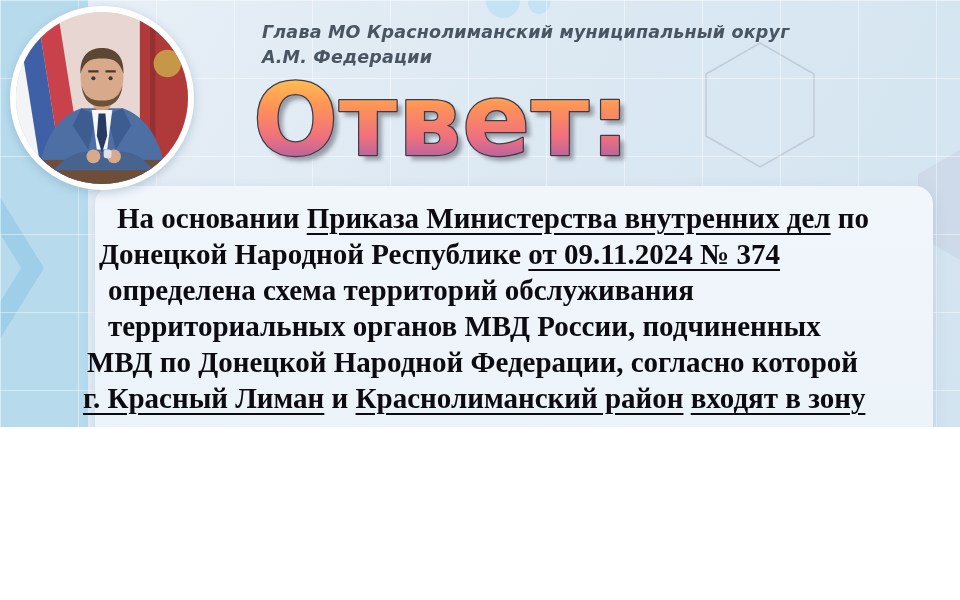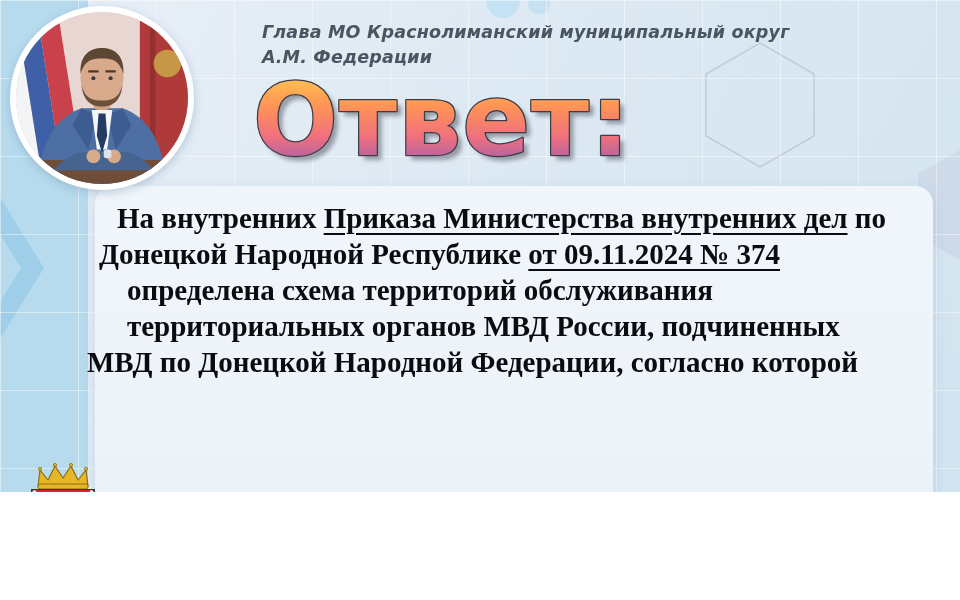--- a/index.html
+++ b/index.html
@@ -1,17 +1,17 @@
 <!DOCTYPE html>
 <html><head>
 <meta charset="utf-8">
 <style>
   html,body{margin:0;padding:0;}
   #slide{
-    position:relative;width:960px;height:492px;overflow:hidden;
+    position:relative;width:960px;height:427px;overflow:hidden;
     font-family:"DejaVu Sans",sans-serif;
     background:linear-gradient(118deg,#eaf0f7 0%,#dde9f3 45%,#d2e4f0 100%);
   }
   
   .left-strip{position:absolute;left:0;top:0;width:88px;height:600px;background:#b7dbed;z-index:0;}
   .bottom-band{position:absolute;left:0;top:575px;width:960px;height:25px;background:#c6e2f1;z-index:0;}
   .grid{position:absolute;inset:0;z-index:1;pointer-events:none;
     background-image:
       repeating-linear-gradient(to right, rgba(255,255,255,.45) 0 1px, transparent 1px 78px),
       repeating-linear-gradient(to bottom, rgba(255,255,255,.45) 0 1px, transparent 1px 78px);}
@@ -34,21 +34,21 @@
   .title-text{font-family:"DejaVu Sans",sans-serif;font-weight:bold;font-size:100px;letter-spacing:1px;}
   
   .panel{position:absolute;left:95px;top:186px;width:838px;height:386px;border-radius:18px;z-index:2;
     background:linear-gradient(180deg,#f1f6fb 0%,#e9f1f8 100%);
     box-shadow:0 5px 14px rgba(125,158,190,.28);}
   
   .body-text{position:absolute;left:82px;top:200px;width:860px;z-index:3;
     font-family:"Liberation Serif","DejaVu Serif",serif;font-weight:bold;
     font-size:29px;line-height:36px;color:#0b0b10;}
   .line{white-space:nowrap;}
-  .ml1{margin-left:35px;} .ml2{margin-left:17px;} .ml3{margin-left:45px;}
+  .ml1{margin-left:35px;} .ml2{margin-left:17px;} .ml3{margin-left:26px;}
   .ml5{margin-left:5px;}  .ml6{margin-left:1px;}  .ml8{margin-left:30px;}
   .u{text-decoration:underline;text-decoration-thickness:2px;text-underline-offset:5px;}
   
   .emblem{position:absolute;left:24px;top:460px;width:78px;height:134px;z-index:3;}
   
   .next-arrow{position:absolute;left:860px;top:520px;width:92px;height:80px;z-index:4;cursor:pointer;}
 </style>
 </head>
 <body>
 
@@ -120,25 +120,26 @@
         <feGaussianBlur stdDeviation="2.2"></feGaussianBlur>
       </filter>
     </defs>
     <text class="title-text" x="8" y="102" fill="#5a5c68" opacity="0.55" filter="url(#softblur)">Ответ:</text>
     <text class="title-text" x="3" y="97" fill="url(#tg)" stroke="#3c3c46" stroke-width="2.5" stroke-linejoin="round" paint-order="stroke">Ответ:</text>
   </svg>
 
   <div class="panel"></div>
 
   <div class="body-text">
-    <div class="line"><span class="ml1">На внутренних </span><span class="u">Приказа Министерства внутренних дел</span><span> по</span></div>
+    <div class="line"><span class="ml1">На основании </span><span class="u">Приказа Министерства внутренних дел</span><span> по</span></div>
     <div class="line"><span class="ml2">Донецкой Народной Республике </span><span class="u">от 09.11.2024 № 374</span></div>
     <div class="line"><span class="ml3">определена схема территорий обслуживания</span></div>
     <div class="line"><span class="ml3">территориальных органов МВД России, подчиненных</span></div>
     <div class="line"><span class="ml5">МВД по Донецкой Народной Федерации, согласно которой</span></div>
+    <div class="line"><span class="ml6 u">г. Красный Лиман</span><span> и </span><span class="u">Краснолиманский район</span><span> </span><span class="u">входят в зону</span></div>
   </div>
 
   <svg class="emblem" viewBox="0 0 78 134">
     <defs>
       <clipPath id="shieldClip">
         <path d="M8,30 H70 V94 C70,114 56,124 39,131 C22,124 8,114 8,94 Z"></path>
       </clipPath>
     </defs>
 
     <g>

